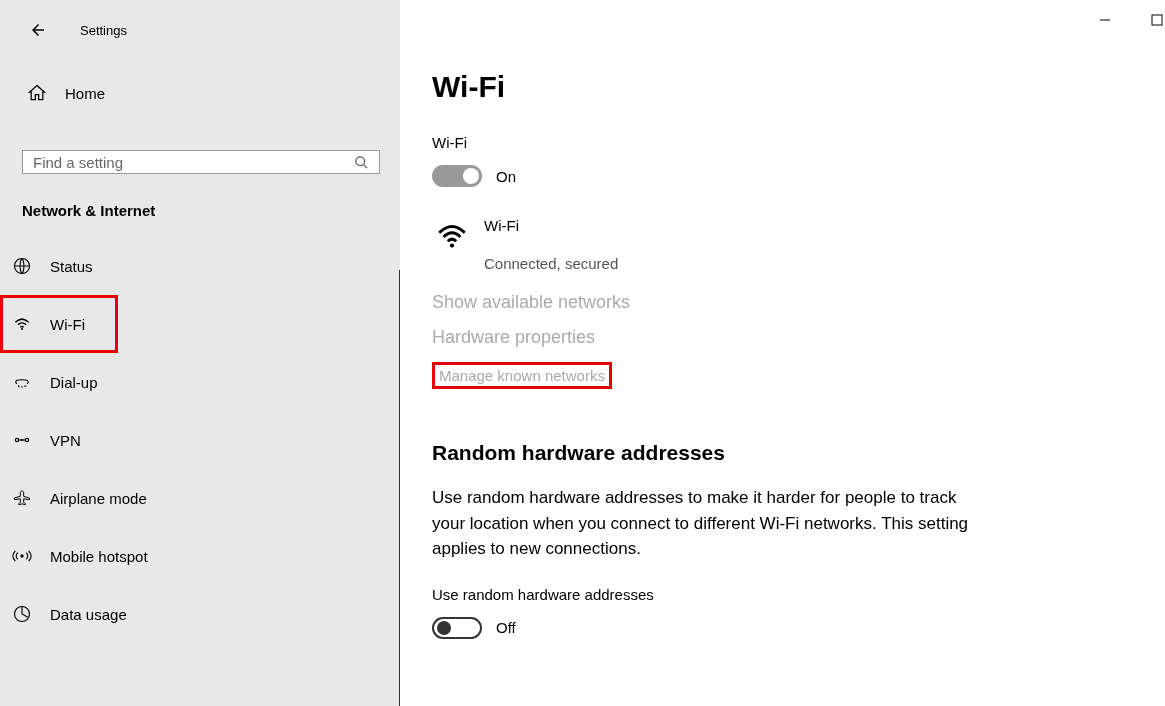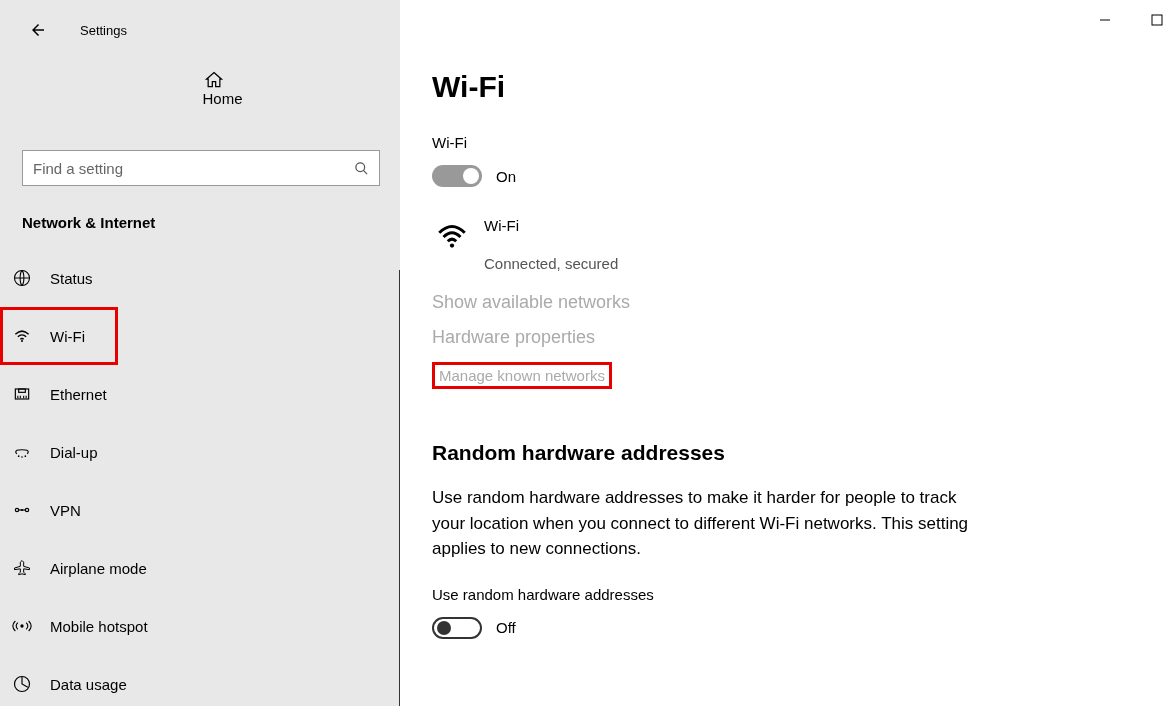--- a/index.html
+++ b/index.html
@@ -1,23 +1,23 @@
 <!DOCTYPE html>
 <html><head>
   <meta charset="utf-8">
   <style>
     * { box-sizing: border-box; margin: 0; padding: 0; font-family: "Segoe UI", sans-serif; }
     body { width: 1165px; height: 706px; background: #fff; overflow: hidden; display: flex; }
     .sidebar { width: 400px; background: #e8e8e8; height: 100%; position: relative; }
     .titlebar { display: flex; align-items: center; padding: 12px 0 0 26px; height: 48px; }
     .back-btn { width: 24px; height: 24px; display: flex; align-items: center; justify-content: center; cursor: pointer; }
     .title { font-size: 13px; font-weight: 400; margin-left: 30px; }
-    .sidebar-item { display: flex; align-items: center; height: 46px; padding-left: 27px; cursor: pointer; flex-direction: column; }
+    .sidebar-item { display: flex; align-items: center; height: 46px; padding-left: 27px; cursor: pointer; }
     .sidebar-item .label { font-size: 15px; margin-left: 18px; }
-    .search-box { margin: 34px 20px 0 22px; height: 36px; border: 1px solid #999; background: #fff; display: flex; align-items: center; padding: 0 10px; }
+    .search-box { margin: 34px 20px 0 22px; height: 24px; border: 1px solid #999; background: #fff; display: flex; align-items: center; padding: 0 10px; }
     .search-box input { flex: 1; border: none; outline: none; font-size: 15px; background: transparent; }
     .search-box input::placeholder { color: #666; }
     .search-icon { font-size: 14px; color: #555; }
     .category-title { font-size: 15px; font-weight: 600; margin: 28px 0 16px 22px; }
     .nav-list { margin-top: 18px; }
     .nav-item { display: flex; align-items: center; height: 58px; padding-left: 12px; cursor: pointer; font-size: 15px; }
     .nav-item .ico { width: 20px; display: flex; align-items: center; justify-content: center; }
     .nav-item .label { margin-left: 18px; }
     .vline { position: absolute; right: 0; top: 270px; bottom: 0; width: 1px; background: #333; }
     .highlight { outline: 3px solid #e60000; outline-offset: -3px; }
@@ -93,33 +93,20 @@
           <svg width="20" height="20" viewBox="0 0 24 24">
             <path d="M4 10c5-5 11-5 16 0M7 13c3-3 7-3 10 0M10 16c1.5-1.5 2.5-1.5 4 0" fill="none" stroke="#000" stroke-width="1.6"></path>
             <circle cx="12" cy="18" r="1.2" fill="#000"></circle>
           </svg>
         </span>
       <span class="label">Wi-Fi</span>
     </div>
     <div class="nav-item">
       <span class="ico">
           <svg width="20" height="20" viewBox="0 0 24 24">
-            <rect x="4" y="6" width="16" height="12" fill="none" stroke="#000" stroke-width="1.4"></rect>
-            <rect x="8" y="6" width="8" height="4" fill="none" stroke="#000" stroke-width="1.4"></rect>
-            <line x1="7" y1="14" x2="7" y2="17" stroke="#000" stroke-width="1.3"></line>
-            <line x1="10" y1="14" x2="10" y2="17" stroke="#000" stroke-width="1.3"></line>
-            <line x1="14" y1="14" x2="14" y2="17" stroke="#000" stroke-width="1.3"></line>
-            <line x1="17" y1="14" x2="17" y2="17" stroke="#000" stroke-width="1.3"></line>
-          </svg>
-        </span>
-      <span class="label">Ethernet</span>
-    </div>
-    <div class="nav-item">
-      <span class="ico">
-          <svg width="20" height="20" viewBox="0 0 24 24">
             <path d="M6 14c-2-1-2-3 0-4s10-1 12 0 2 3 0 4" fill="none" stroke="#000" stroke-width="1.4"></path>
             <circle cx="12" cy="18" r="1" fill="#000"></circle>
             <circle cx="8" cy="17" r="1" fill="#000"></circle>
             <circle cx="16" cy="17" r="1" fill="#000"></circle>
           </svg>
         </span>
       <span class="label">Dial-up</span>
     </div>
     <div class="nav-item">
       <span class="ico">

